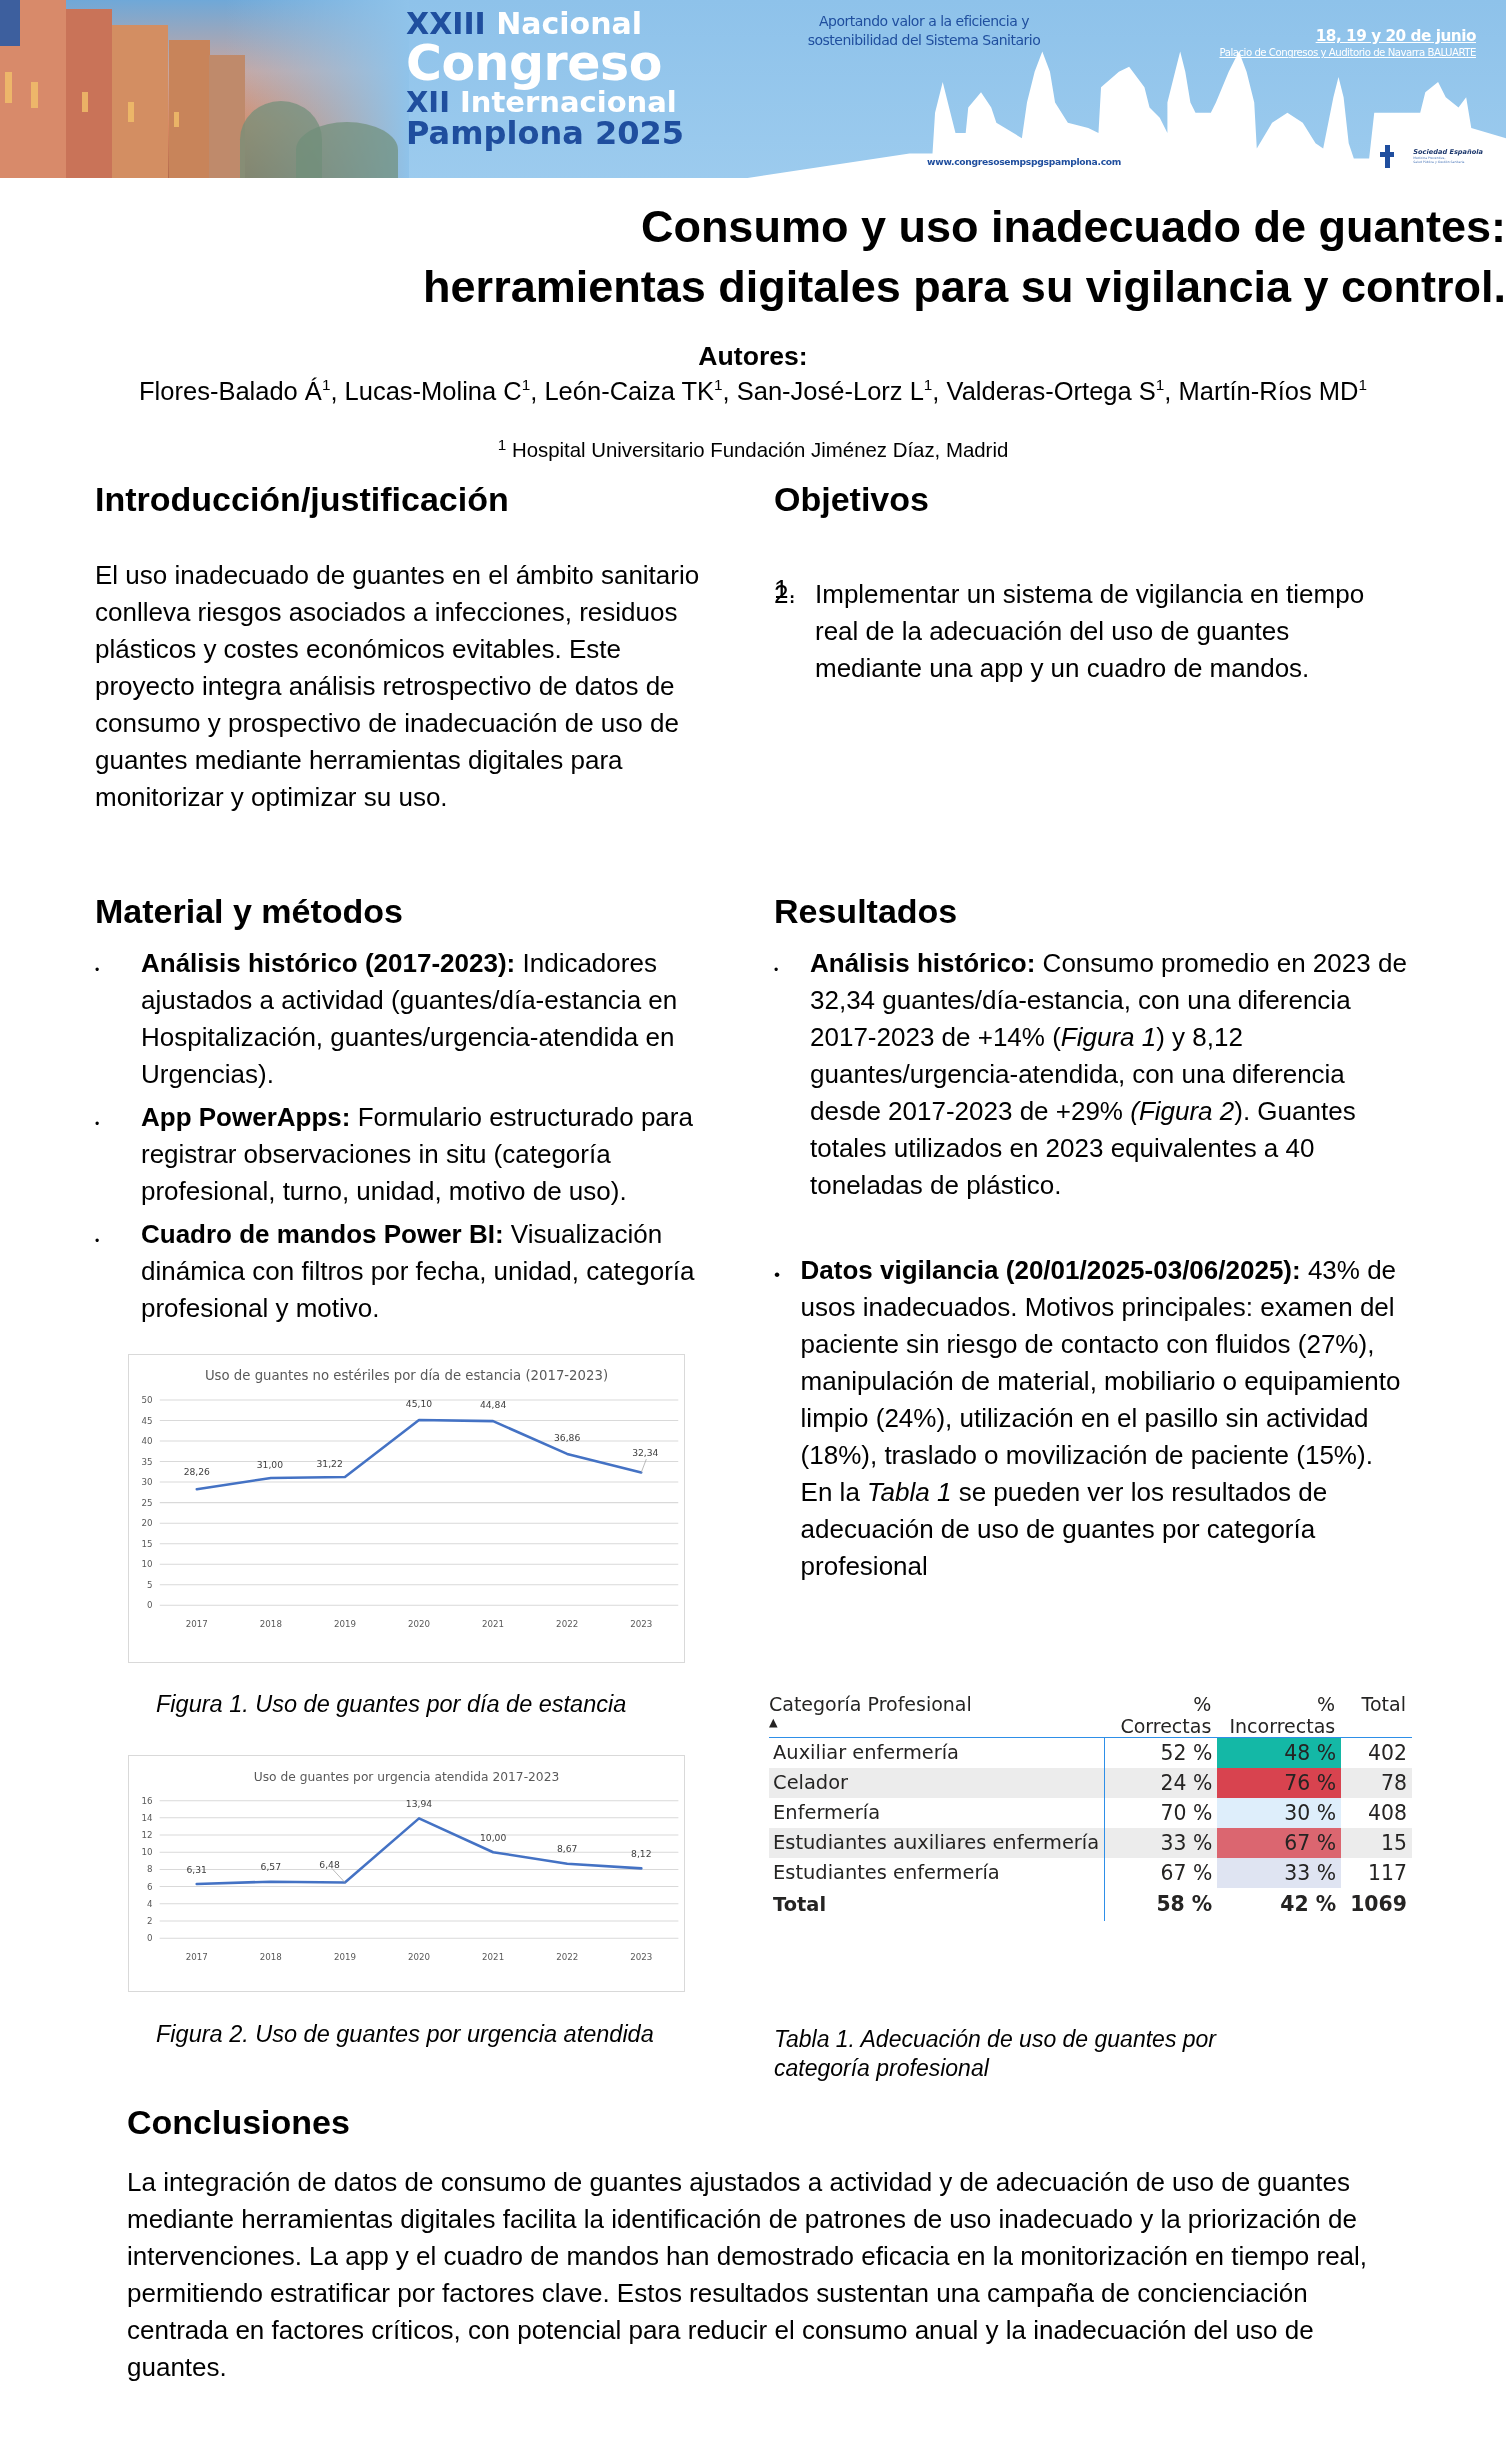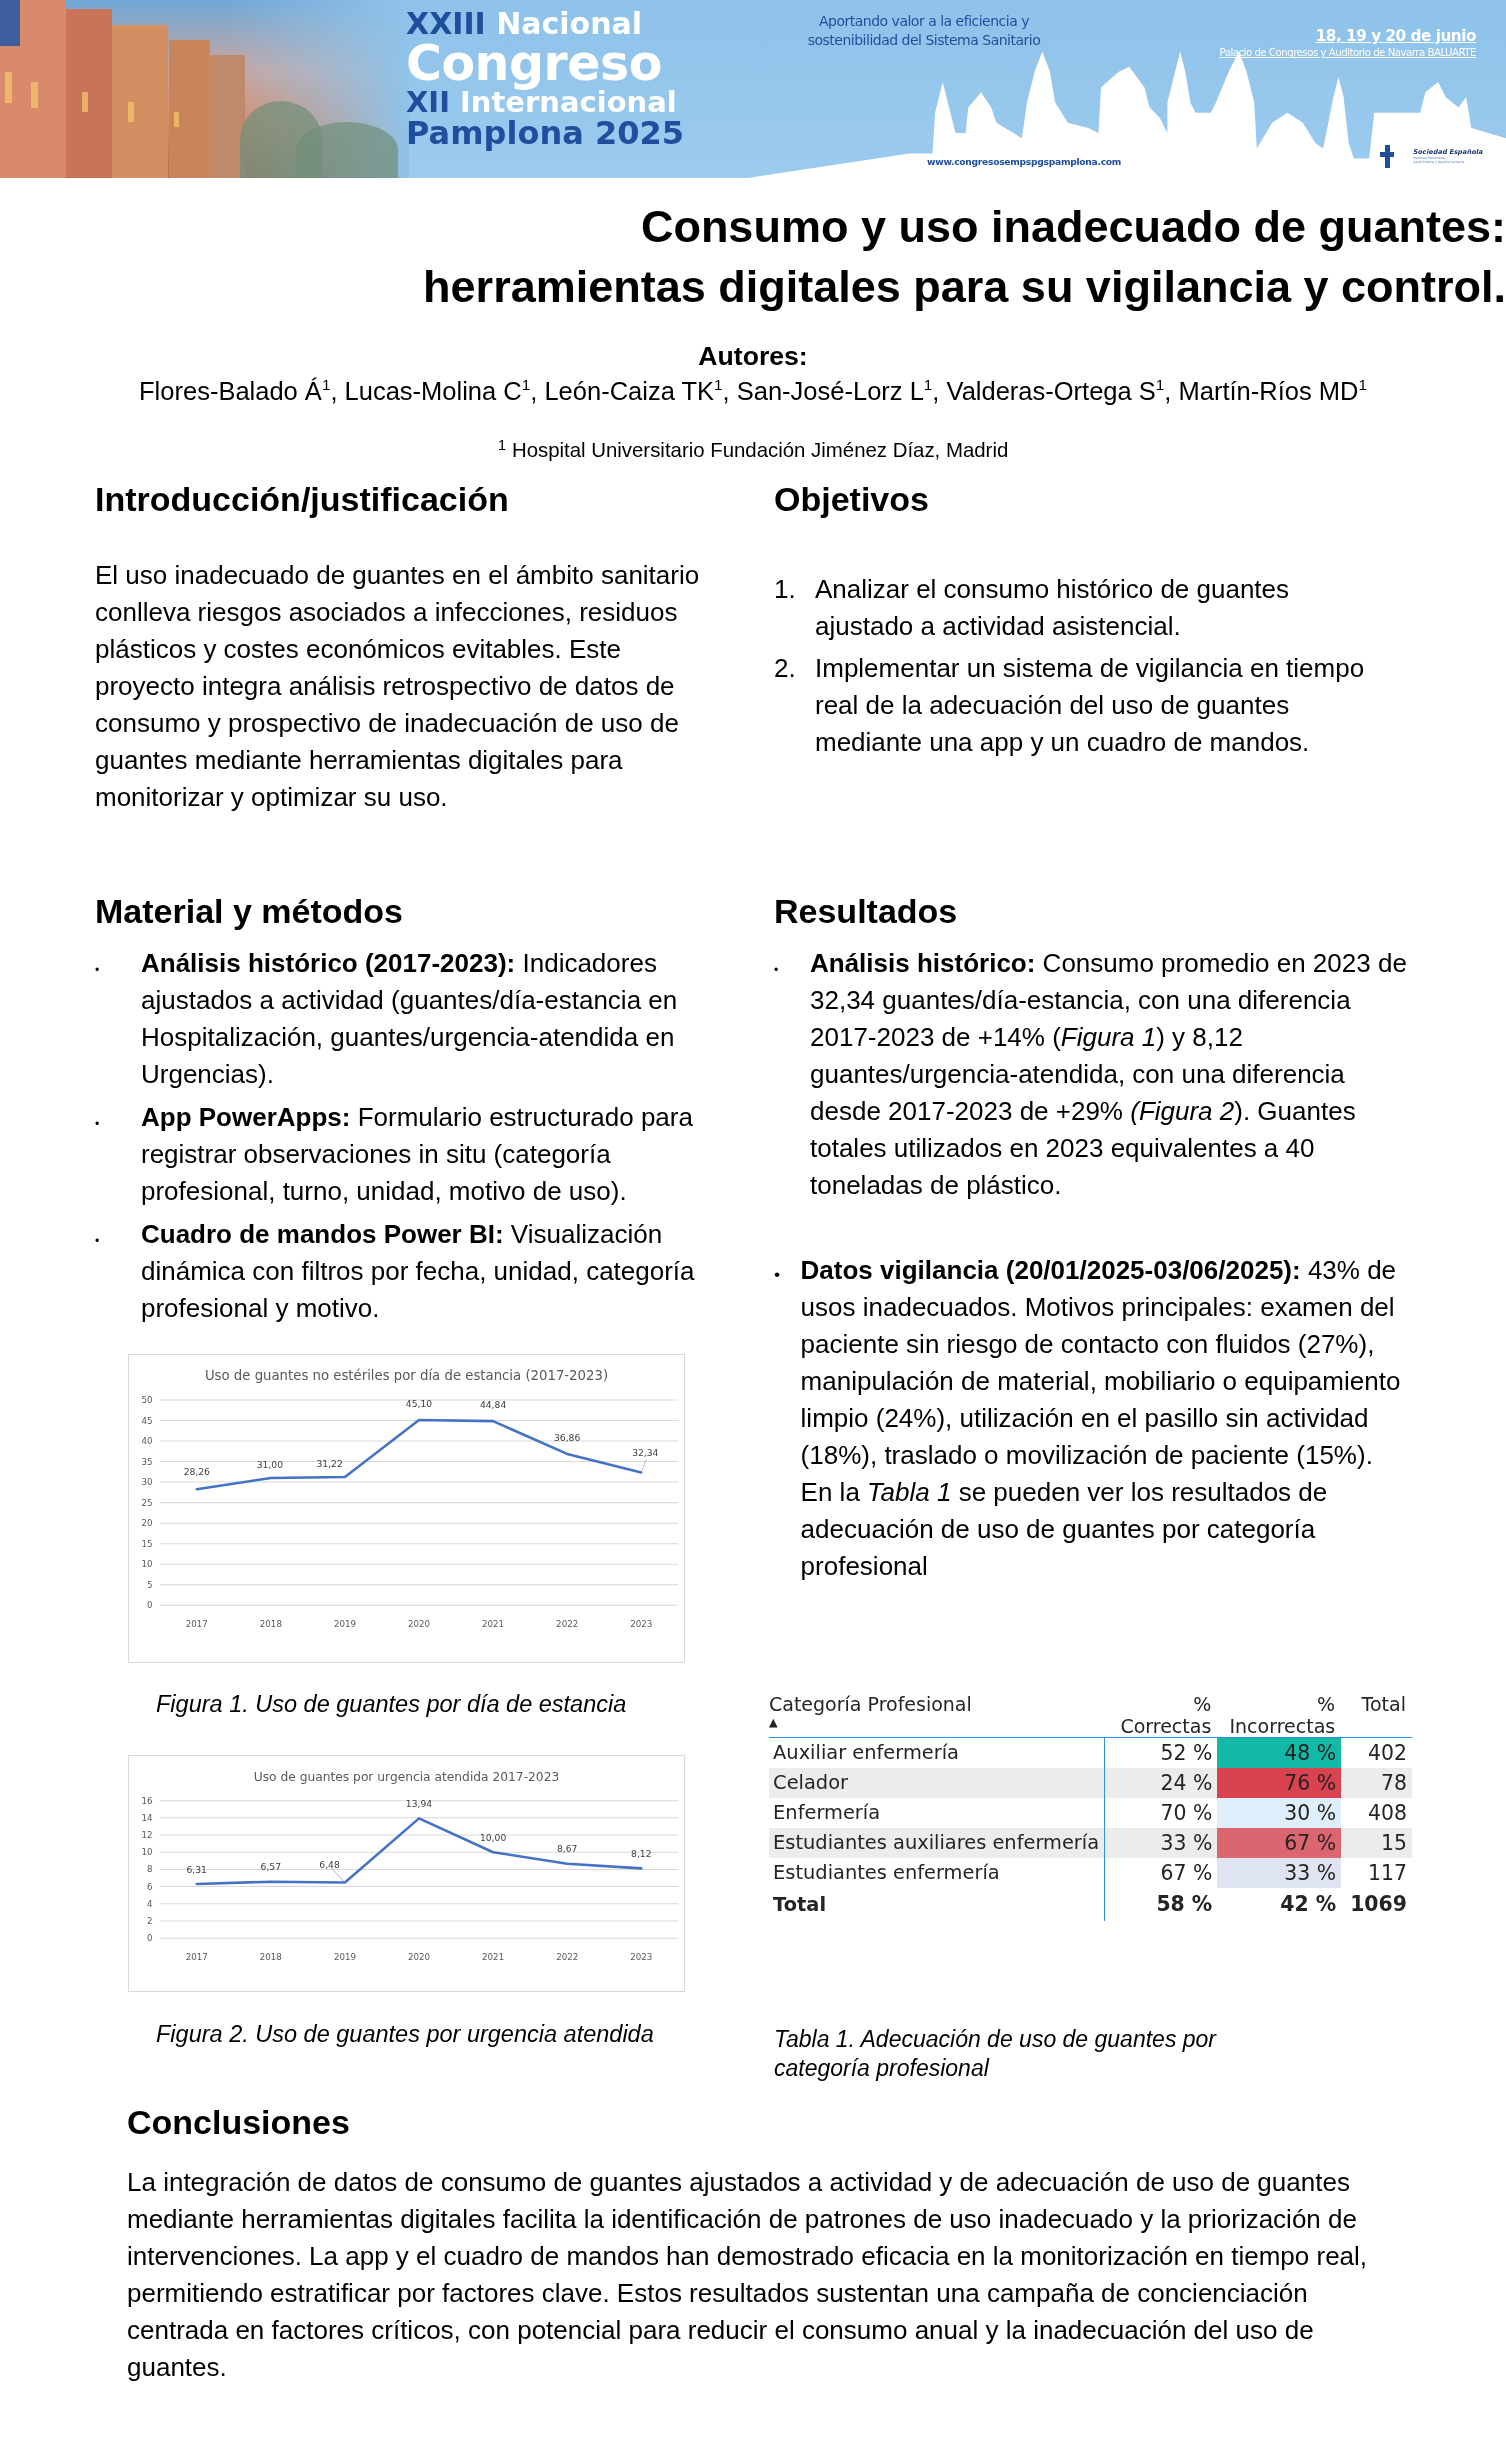--- a/index.html
+++ b/index.html
@@ -146,21 +146,21 @@
   <span>Valderas-Ortega S</span><sup>1</sup>,
   <span>Martín-Ríos MD</span><sup>1</sup>
 </div>
 <div class="affil"><sup>1</sup><span> Hospital Universitario Fundación Jiménez Díaz, Madrid</span></div>
 
 <div class="sec-h" style="left:95px;top:480px;">Introducción/justificación</div>
 <div class="body-txt" style="left:95px;top:557px;width:608px;">El uso inadecuado de guantes en el ámbito sanitario conlleva riesgos asociados a infecciones, residuos plásticos y costes económicos evitables. Este proyecto integra análisis retrospectivo de datos de consumo y prospectivo de inadecuación de uso de guantes mediante herramientas digitales para monitorizar y optimizar su uso.</div>
 
 <div class="sec-h" style="left:774px;top:480px;">Objetivos</div>
 <ol class="obj-list" style="left:774px;top:571px;width:603px;">
-  <li><span class="num">1.</span><span>Analizar el consumo histórico de guantes ajustado a actividad asistencial.</span></li>
+  <li><span class="num">1.</span></li>
   <li><span class="num">2.</span><span>Implementar un sistema de vigilancia en tiempo real de la adecuación del uso de guantes mediante una app y un cuadro de mandos.</span></li>
 </ol>
 
 <div class="sec-h" style="left:95px;top:892px;">Material y métodos</div>
 <ul class="bul-list" style="left:95px;top:945px;width:644px;">
   <li style="padding-left:46px;"><span class="dot" style="left:0;top:7.2px;">•</span><b>Análisis histórico (2017-2023):</b><span> Indicadores ajustados a actividad (guantes/día-estancia en Hospitalización, guantes/urgencia-atendida en Urgencias).</span></li>
   <li style="padding-left:46px;"><span class="dot" style="left:0;top:7.2px;">•</span><b>App PowerApps:</b><span> Formulario estructurado para registrar observaciones in situ (categoría profesional, turno, unidad, motivo de uso).</span></li>
   <li style="padding-left:46px;"><span class="dot" style="left:0;top:7.2px;">•</span><b>Cuadro de mandos Power BI:</b><span> Visualización dinámica con filtros por fecha, unidad, categoría profesional y motivo.</span></li>
 </ul>
 

